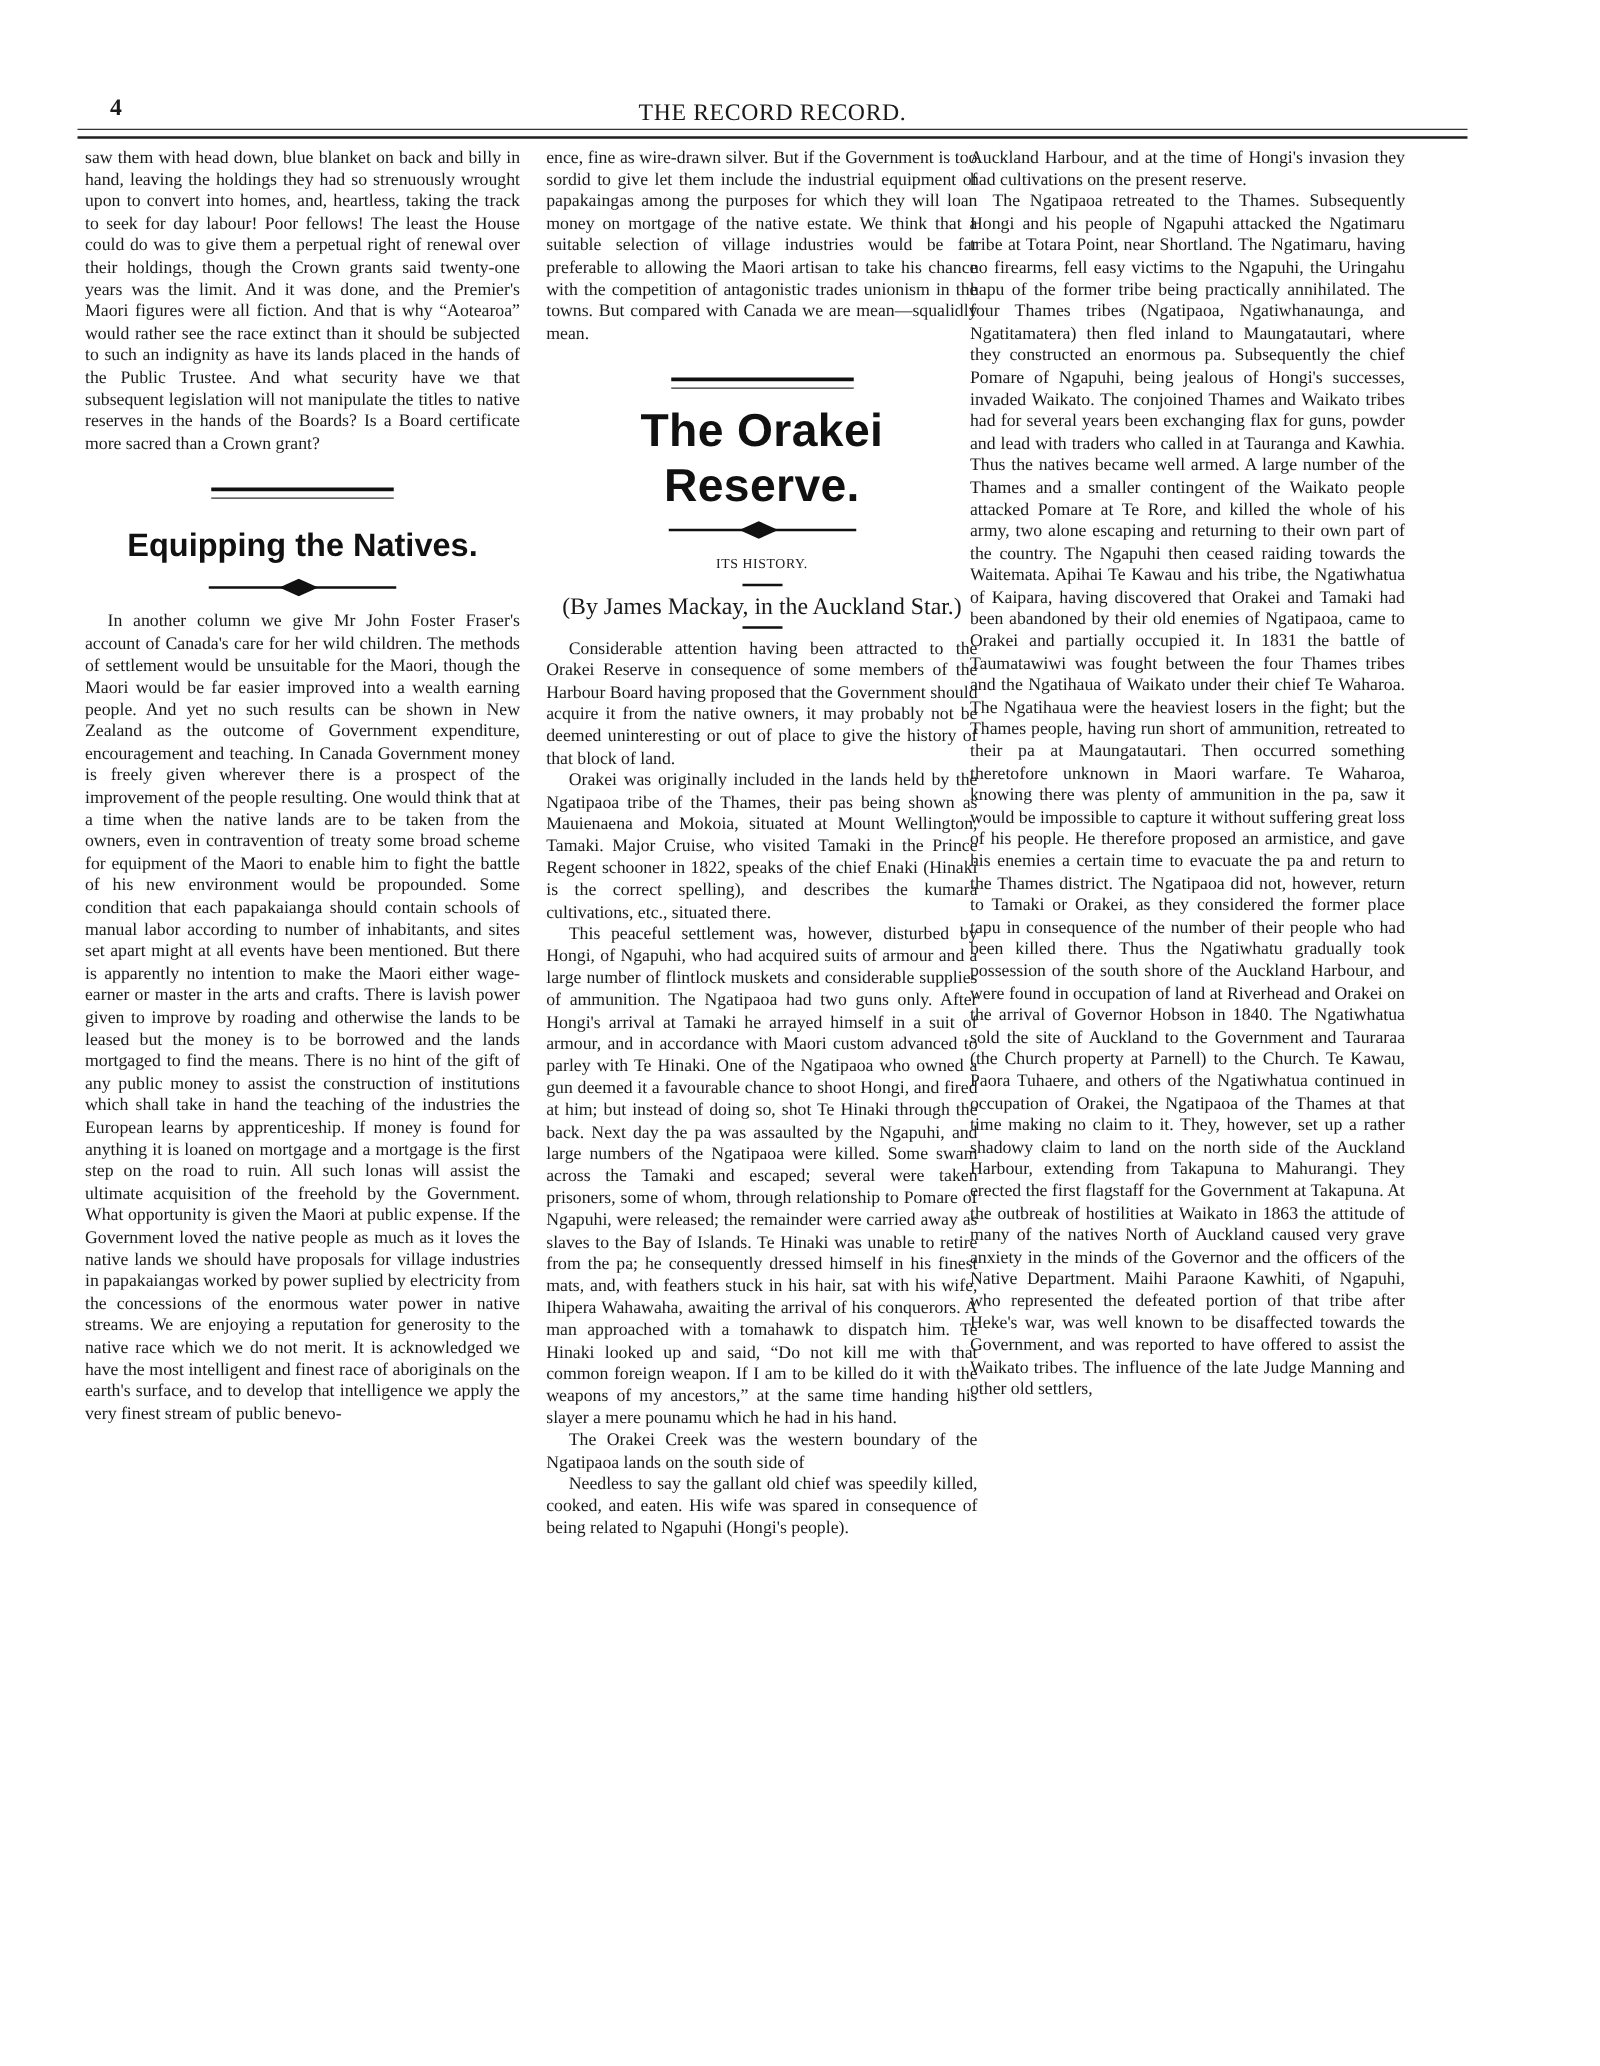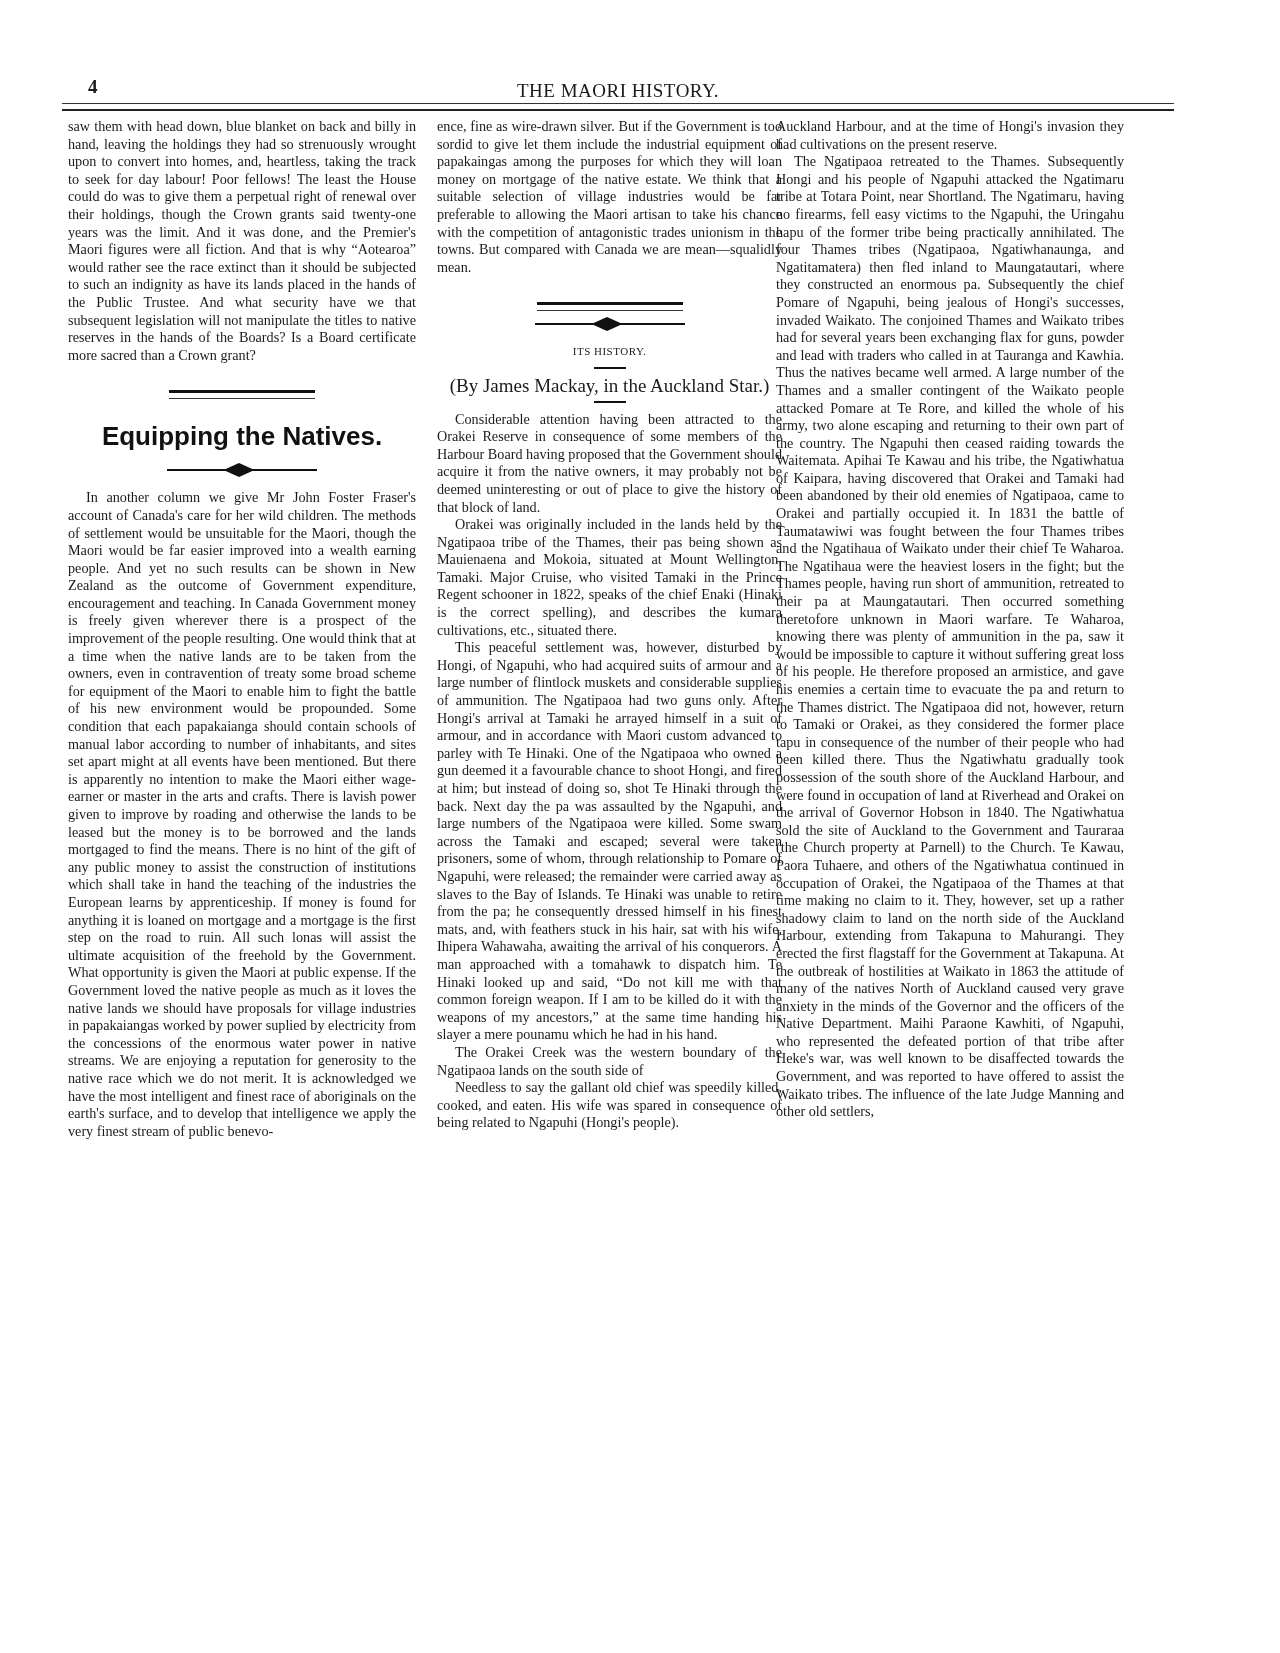--- a/index.html
+++ b/index.html
@@ -24,37 +24,38 @@
   .subhead { text-align: center; font-size: 11px; letter-spacing: 0.5px; margin: 4px 0 6px; }
   .short-rule { width: 32px; height: 2px; background: #111; margin: 0 auto 8px; }
   .byline { text-align: center; font-size: 19px; margin: 0 0 6px; }
   .gap-m { height: 26px; }
 </style>
 </head>
 <body>
 
 <div class="page-header">
   <span class="page-number">4</span>
-  <div class="journal-title">THE MAORI HISTORY.</div>
+  <div class="journal-title">THE RECORD RECORD.</div>
 </div>
 <div class="header-rule"></div>
 
 <div class="col col1">
   <p>saw them with head down, blue blanket on back and billy in hand, leaving the holdings they had so strenuously wrought upon to convert into homes, and, heartless, taking the track to seek for day labour! Poor fellows! The least the House could do was to give them a perpetual right of renewal over their holdings, though the Crown grants said twenty-one years was the limit. And it was done, and the Premier's Maori figures were all fiction. And that is why “Aotearoa” would rather see the race extinct than it should be subjected to such an indignity as have its lands placed in the hands of the Public Trustee. And what security have we that subsequent legislation will not manipulate the titles to native reserves in the hands of the Boards? Is a Board certificate more sacred than a Crown grant?</p>
   <div class="gap-m"></div>
   <div class="double-rule"></div>
   <div class="headline h-left">Equipping the Natives.</div>
   <div class="diamond-rule"></div>
   <p class="indent">In another column we give Mr John Foster Fraser's account of Canada's care for her wild children. The methods of settlement would be unsuitable for the Maori, though the Maori would be far easier improved into a wealth earning people. And yet no such results can be shown in New Zealand as the outcome of Government expenditure, encouragement and teaching. In Canada Government money is freely given wherever there is a prospect of the improvement of the people resulting. One would think that at a time when the native lands are to be taken from the owners, even in contravention of treaty some broad scheme for equipment of the Maori to enable him to fight the battle of his new environment would be propounded. Some condition that each papakaianga should contain schools of manual labor according to number of inhabitants, and sites set apart might at all events have been mentioned. But there is apparently no intention to make the Maori either wage-earner or master in the arts and crafts. There is lavish power given to improve by roading and otherwise the lands to be leased but the money is to be borrowed and the lands mortgaged to find the means. There is no hint of the gift of any public money to assist the construction of institutions which shall take in hand the teaching of the industries the European learns by apprenticeship. If money is found for anything it is loaned on mortgage and a mortgage is the first step on the road to ruin. All such lonas will assist the ultimate acquisition of the freehold by the Government. What opportunity is given the Maori at public expense. If the Government loved the native people as much as it loves the native lands we should have proposals for village industries in papakaiangas worked by power suplied by electricity from the concessions of the enormous water power in native streams. We are enjoying a reputation for generosity to the native race which we do not merit. It is acknowledged we have the most intelligent and finest race of aboriginals on the earth's surface, and to develop that intelligence we apply the very finest stream of public benevo-</p>
 </div>
 
 <div class="col col2">
   <p>ence, fine as wire-drawn silver. But if the Government is too sordid to give let them include the industrial equipment of papakaingas among the purposes for which they will loan money on mortgage of the native estate. We think that a suitable selection of village industries would be far preferable to allowing the Maori artisan to take his chance with the competition of antagonistic trades unionism in the towns. But compared with Canada we are mean—squalidly mean.</p>
   <div class="gap-m"></div>
   <div class="double-rule"></div>
+  <div class="headline h-mid">The Orakei Reserve.</div>
   <div class="diamond-rule"></div>
   <div class="subhead">ITS HISTORY.</div>
   <div class="short-rule"></div>
   <div class="byline">(By James Mackay, in the Auckland Star.)</div>
   <div class="short-rule"></div>
   <p class="indent">Considerable attention having been attracted to the Orakei Reserve in consequence of some members of the Harbour Board having proposed that the Government should acquire it from the native owners, it may probably not be deemed uninteresting or out of place to give the history of that block of land.</p>
   <p class="indent">Orakei was originally included in the lands held by the Ngatipaoa tribe of the Thames, their pas being shown as Mauienaena and Mokoia, situated at Mount Wellington, Tamaki. Major Cruise, who visited Tamaki in the Prince Regent schooner in 1822, speaks of the chief Enaki (Hinaki is the correct spelling), and describes the kumara cultivations, etc., situated there.</p>
   <p class="indent">This peaceful settlement was, however, disturbed by Hongi, of Ngapuhi, who had acquired suits of armour and a large number of flintlock muskets and considerable supplies of ammunition. The Ngatipaoa had two guns only. After Hongi's arrival at Tamaki he arrayed himself in a suit of armour, and in accordance with Maori custom advanced to parley with Te Hinaki. One of the Ngatipaoa who owned a gun deemed it a favourable chance to shoot Hongi, and fired at him; but instead of doing so, shot Te Hinaki through the back. Next day the pa was assaulted by the Ngapuhi, and large numbers of the Ngatipaoa were killed. Some swam across the Tamaki and escaped; several were taken prisoners, some of whom, through relationship to Pomare of Ngapuhi, were released; the remainder were carried away as slaves to the Bay of Islands. Te Hinaki was unable to retire from the pa; he consequently dressed himself in his finest mats, and, with feathers stuck in his hair, sat with his wife, Ihipera Wahawaha, awaiting the arrival of his conquerors. A man approached with a tomahawk to dispatch him. Te Hinaki looked up and said, “Do not kill me with that common foreign weapon. If I am to be killed do it with the weapons of my ancestors,” at the same time handing his slayer a mere pounamu which he had in his hand.</p>
   <p class="indent">The Orakei Creek was the western boundary of the Ngatipaoa lands on the south side of</p>
   <p class="indent">Needless to say the gallant old chief was speedily killed, cooked, and eaten. His wife was spared in consequence of being related to Ngapuhi (Hongi's people).</p>

